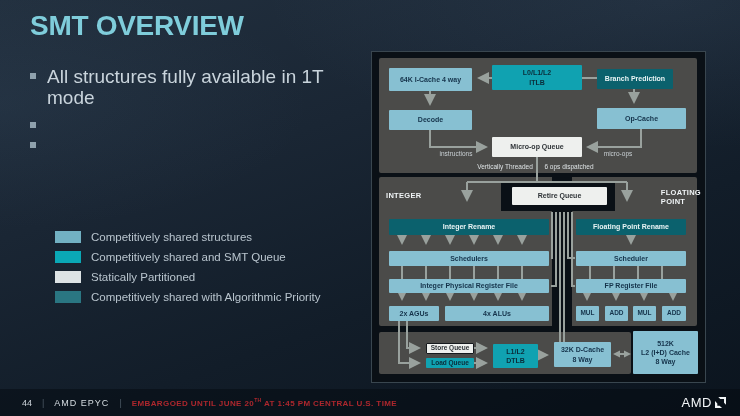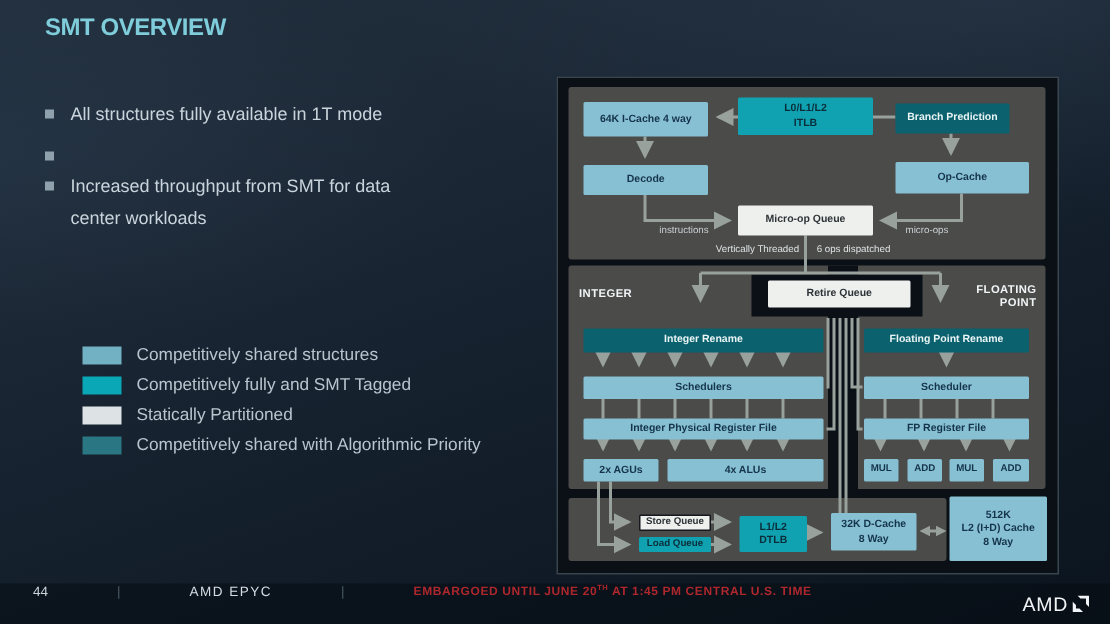--- a/index.html
+++ b/index.html
@@ -2,26 +2,26 @@
 <html><head>
 <meta charset="utf-8">
 <style>
   html,body{margin:0;padding:0;background:#000;}
   .slide{position:relative;width:740px;height:416px;overflow:hidden;
     font-family:"Liberation Sans",sans-serif;
     background:
       radial-gradient(90% 60% at 90% 0%, rgba(95,125,155,.13) 0%, rgba(0,0,0,0) 60%),
       radial-gradient(70% 50% at 0% 25%, rgba(85,115,145,.10) 0%, rgba(0,0,0,0) 60%),
       linear-gradient(160deg,#22303f 0%,#1a2634 35%,#121d29 65%,#0b141e 100%);}
-  .title{position:absolute;left:30px;top:10px;margin:0;font-size:16px;font-weight:bold;
+  .title{position:absolute;left:30px;top:10px;margin:0;font-size:28px;font-weight:bold;
     letter-spacing:-.3px;color:#7fcddb;}
   .bullets{position:absolute;left:30px;top:66px;width:340px;margin:0;padding:0;list-style:none;}
   .bullets li{display:flex;gap:11px;margin-bottom:7px;}
   .bm{flex:0 0 auto;width:6px;height:6px;background:#8fa1ad;margin-top:7px;}
-  .bt{font-size:12px;line-height:21px;color:#c9d4dc;white-space:pre-line;}
+  .bt{font-size:19px;line-height:21px;color:#c9d4dc;white-space:pre-line;}
   .legend{position:absolute;left:55px;top:231px;}
   .lrow{display:flex;align-items:center;gap:10px;margin-bottom:8px;height:12px;}
   .sw{width:26px;height:12px;flex:0 0 auto;}
   .sw0{background:#72b1c3;} .sw1{background:#0aa8b6;} .sw2{background:#2a7682;} .sw3{background:#dde3e5;}
   .ll{font-size:11.5px;color:#b9c5ce;}
   
   .diagram{position:absolute;left:371px;top:51px;width:335px;height:332px;
     background:#0a1016;border:1px solid #39464f;border-radius:0;box-sizing:border-box;}
   .sec{position:absolute;background:#4b4b49;border-radius:2px;}
   #sec-front{left:7px;top:6px;width:318px;height:115px;}
@@ -37,21 +37,21 @@
   .teal{background:#10a2b1;color:#0b2d3a;}
   .darkteal{background:#0b616d;color:#e9f4f5;}
   .white{background:#eef0ee;color:#2e3337;}
   .bordered{border:1px solid #15191d;}
   .fs65{font-size:6.5px;}
   .flabel{position:absolute;font-size:6.5px;color:#c8cfd3;text-align:center;}
   .seclabel{position:absolute;font-size:7.5px;font-weight:bold;color:#f0f4f6;
     letter-spacing:.3px;white-space:pre-line;}
   
   .footer{position:absolute;left:0;bottom:0;width:740px;height:27px;
-    background:rgba(4,9,15,.5);display:flex;padding-left:22px;box-sizing:border-box;gap:36px;}
+    background:rgba(4,9,15,.5);display:flex;align-items:center;padding-left:22px;box-sizing:border-box;}
   .pg{font-size:9px;color:#ccd4da;}
   .fsep{font-size:9px;color:#4c5a66;margin:0 10px;}
   .brand{font-size:9px;font-weight:normal;letter-spacing:1px;color:#d5dce1;}
   .embargo{font-size:8px;font-weight:bold;letter-spacing:.4px;color:#ad272d;}
   .embargo sup{font-size:5px;}
   .amdlogo{margin-left:auto;margin-right:14px;display:flex;align-items:center;gap:3px;}
   .amdtext{font-size:13px;font-weight:normal;color:#f2f5f7;letter-spacing:.5px;}
 </style>
 </head>
 <body>
@@ -63,33 +63,31 @@
   <ul class="bullets">
     <li>
       <span class="bm"></span>
       <span class="bt">All structures fully available in 1T mode</span>
     </li>
     <li>
       <span class="bm"></span>
     </li>
     <li>
       <span class="bm"></span>
-      <span class="bt">Increased throughput from SMT for data
-center workloads</span>
     </li>
   </ul>
 
   <div class="legend">
     <div class="lrow">
       <span class="sw sw0"></span>
       <span class="ll">Competitively shared structures</span>
     </div>
     <div class="lrow">
       <span class="sw sw1"></span>
-      <span class="ll">Competitively fully and SMT Tagged</span>
+      <span class="ll">Competitively shared and SMT Queue</span>
     </div>
     <div class="lrow">
       <span class="sw sw3"></span>
       <span class="ll">Statically Partitioned</span>
     </div>
     <div class="lrow">
       <span class="sw sw2"></span>
       <span class="ll">Competitively shared with Algorithmic Priority</span>
     </div>
   </div>
@@ -169,21 +167,21 @@
     <div class="node light" style="left:17px;top:58px;width:83px;height:20px">Decode</div>
     <div class="node light" style="left:225px;top:56px;width:89px;height:21px">Op-Cache</div>
     <div class="node white" style="left:120px;top:85px;width:90px;height:20px">Micro-op Queue</div>
 
     <div class="flabel" style="left:44px;top:98px;width:80px">instructions</div>
     <div class="flabel" style="left:206px;top:98px;width:80px">micro-ops</div>
     <div class="flabel" style="left:83px;top:111px;width:100px;color:#dde2e4">Vertically Threaded</div>
     <div class="flabel" style="left:157px;top:111px;width:80px;color:#dde2e4">6 ops dispatched</div>
 
     <div class="seclabel" style="left:14px;top:139px">INTEGER</div>
-    <div class="seclabel" style="right:14px;top:136px;text-align:right">FLOATING
+    <div class="seclabel" style="right:4px;top:136px;text-align:left">FLOATING
 POINT</div>
 
     <div class="node white" style="left:140px;top:135px;width:95px;height:18px">Retire Queue</div>
     <div class="node darkteal" style="left:17px;top:167px;width:160px;height:16px">Integer Rename</div>
     <div class="node darkteal" style="left:204px;top:167px;width:110px;height:16px">Floating Point Rename</div>
     <div class="node light" style="left:17px;top:199px;width:160px;height:15px">Schedulers</div>
     <div class="node light" style="left:204px;top:199px;width:110px;height:15px">Scheduler</div>
     <div class="node light" style="left:17px;top:227px;width:160px;height:14px">Integer Physical Register File</div>
     <div class="node light" style="left:204px;top:227px;width:110px;height:14px">FP Register File</div>
     <div class="node light" style="left:17px;top:254px;width:50px;height:15px">2x AGUs</div>

